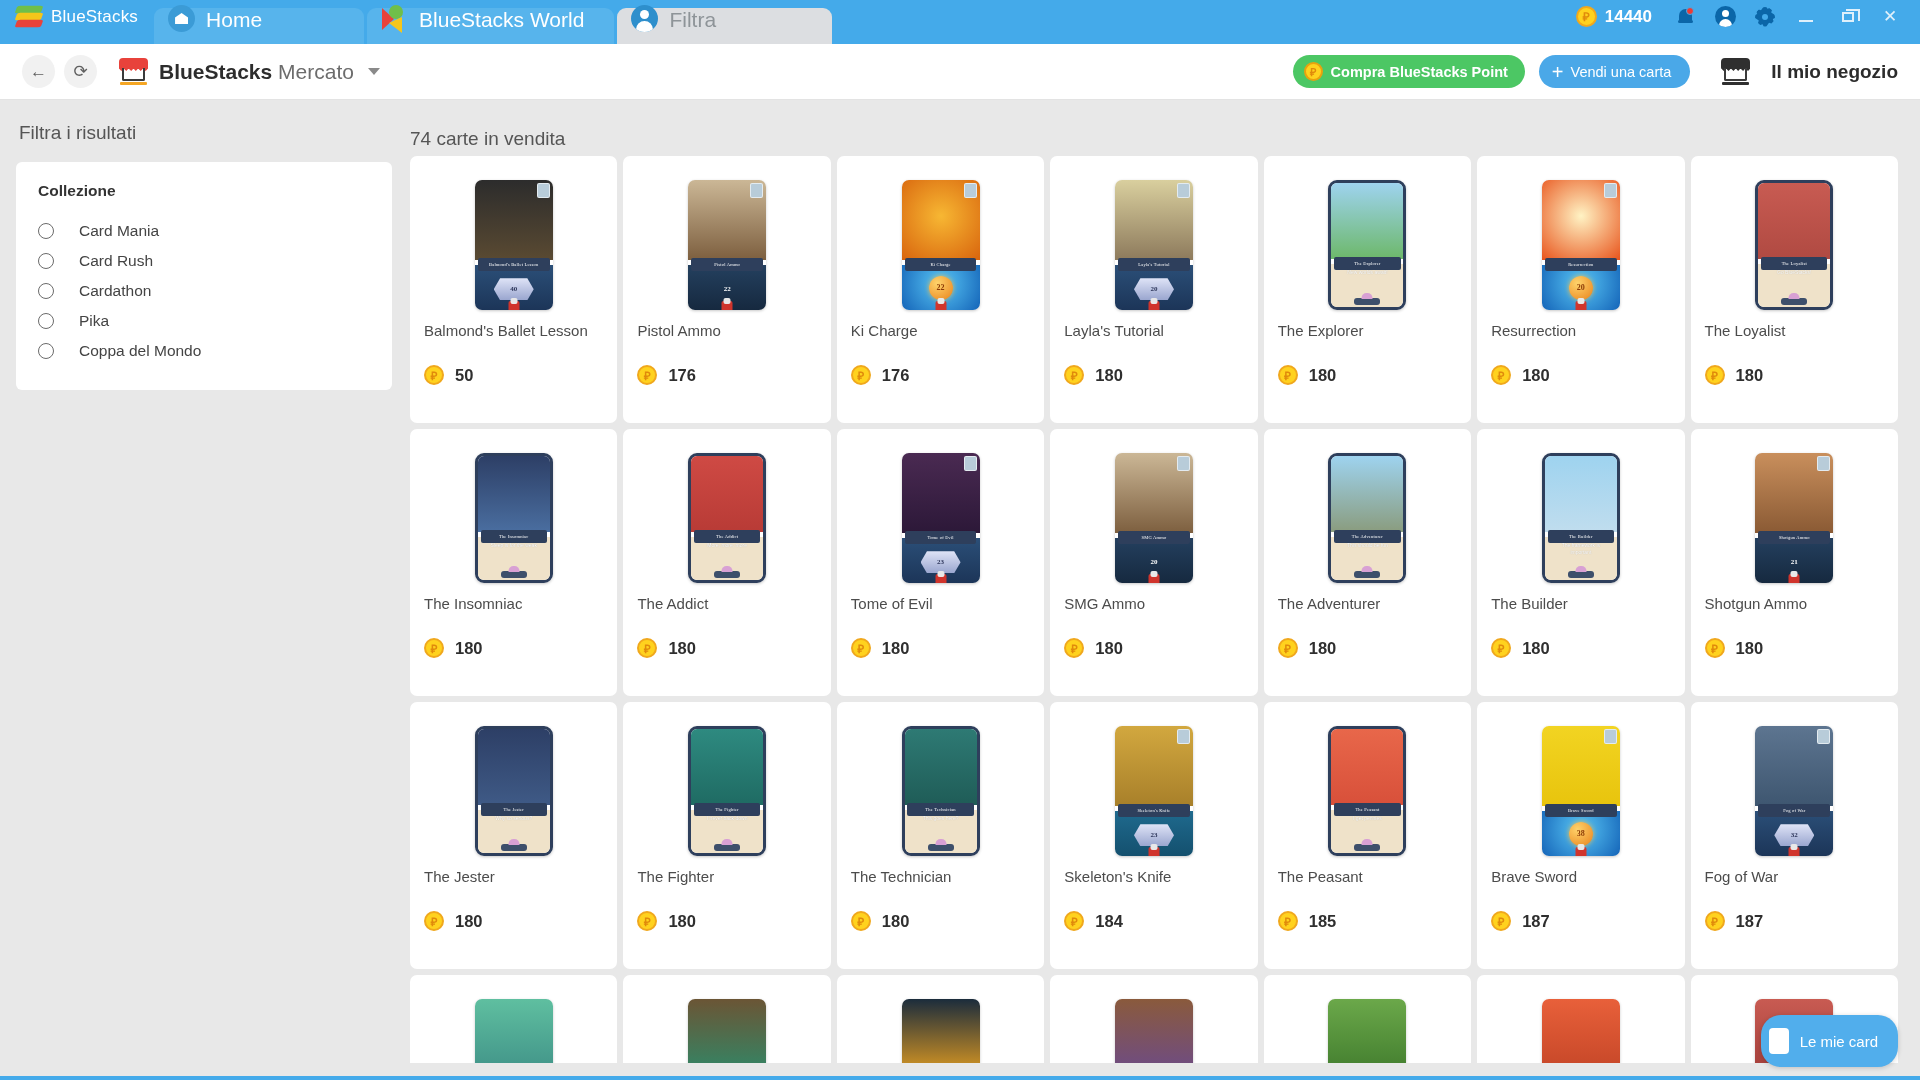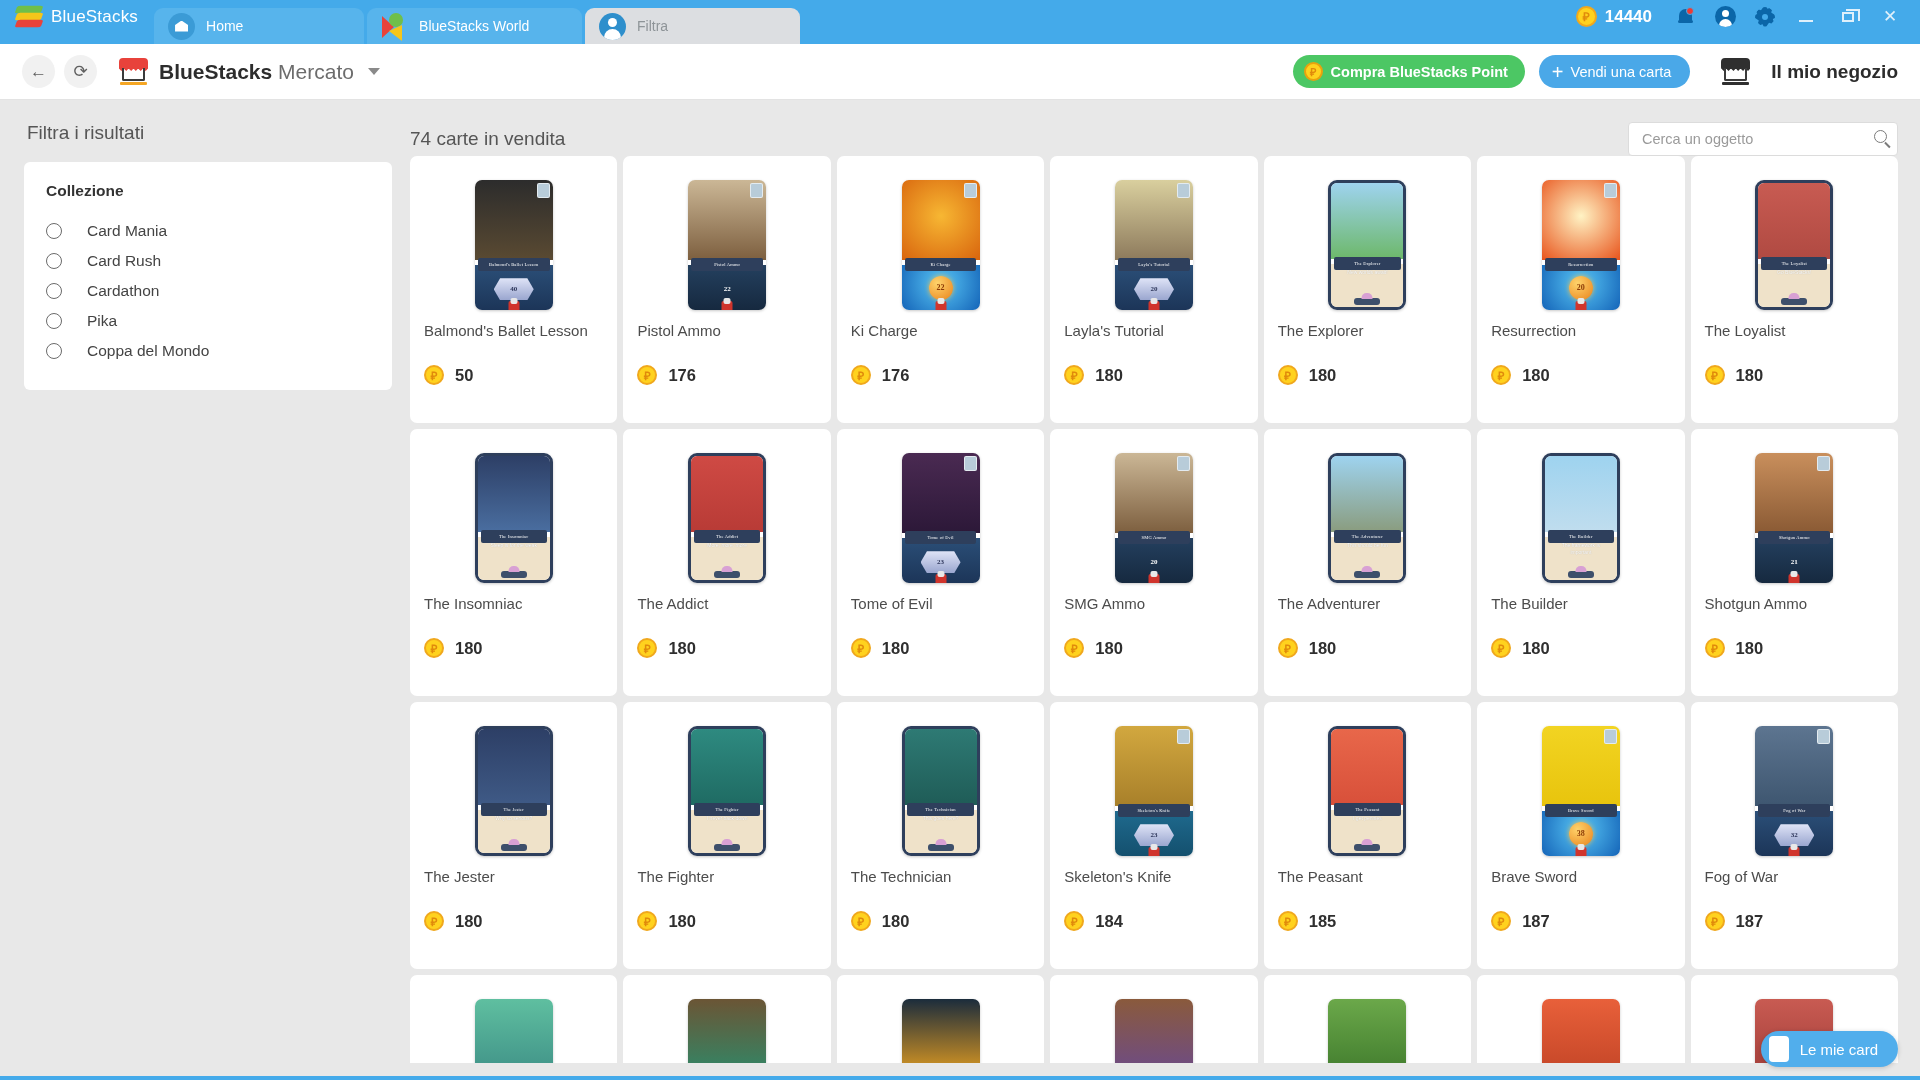--- a/index.html
+++ b/index.html
@@ -27,26 +27,26 @@
   .bs-logo { width: 26px; height: 26px; position: relative; flex: 0 0 auto; }
   .bs-logo i { position: absolute; left: 0; display: block; width: 26px; height: 9px;
     border-radius: 3px/2px; }
   .bs-logo i:nth-child(1) { top: 1px;  background: #6fbf4a; transform: skewX(-20deg) scaleY(.85);}
   .bs-logo i:nth-child(2) { top: 8px;  background: #f5c61a; transform: skewX(-20deg) scaleY(.85);}
   .bs-logo i:nth-child(3) { top: 15px; background: #e8423b; transform: skewX(-20deg) scaleY(.85);}
   .brand-text { color: #fff; font-size: 17px; letter-spacing: .2px; }
 
   .tabs { display: flex; align-items: flex-end; height: 44px; gap: 3px; }
   .tab {
-    display: flex; align-items: center; gap: 11px;
+    display: flex; align-items: flex-end; gap: 11px;
     height: 36px;
-    padding: 0 30px 0 14px;
+    padding: 0 30px 12px 14px;
     min-width: 200px;
     border-radius: 9px 9px 0 0;
-    font-size: 14px;
+    font-size: 21px;
     cursor: pointer;
   }
   .tab.t-home { background: #57b4ec; color: #ffffff; min-width: 210px; }
   .tab.t-world { background: #57b4ec; color: #ffffff; min-width: 215px; }
   .tab.t-account { background: #dcdee1; color: #8e9498; min-width: 215px; }
 
   .tab-ico { width: 27px; height: 27px; flex: 0 0 auto; position: relative; }
   .ico-home {
     background: #3b9bd6; border-radius: 50%;
     display:flex; align-items:center; justify-content:center;
@@ -156,21 +156,21 @@
   }
   .plus { font-size: 20px; line-height: 1; font-weight: 300; }
   .shop-link { display:flex; align-items:center; gap:10px; cursor:pointer; margin-left: 4px;}
   .store-ico.dark .awn { background:#2f2f2f; }
   .store-ico.dark .awn::after { background:#2f2f2f; }
   .store-ico.dark .base { background:#2f2f2f; }
   .shop-link span { font-size: 19px; color:#2c2c2c; font-weight: bold; }
 
   
   .main { display:flex; height: calc(1080px - 44px - 57px); background:#e8e8e8; }
-  .sidebar { width: 410px; flex: 0 0 410px; padding: 22px 18px 0 24px; }
+  .sidebar { width: 410px; flex: 0 0 410px; padding: 22px 18px 0 16px; }
   .side-title { font-size: 19px; color:#555; margin: 0 0 18px 3px; }
   .filter-card { background:#fff; border-radius: 6px; padding: 20px 22px 24px 22px; }
   .filter-head { font-size: 15.5px; font-weight: bold; color:#333; margin-bottom: 16px; }
   .radio-row { display:flex; align-items:center; gap: 25px; height: 30px; cursor:pointer; }
   .radio {
     width: 16px; height: 16px; border-radius:50%;
     border: 1.6px solid #6b6b6b; flex:0 0 auto;
   }
   .radio-label { font-size: 15.5px; color:#444; }
 
@@ -266,21 +266,21 @@
     margin-top: 4px; min-height: 38px;
   }
   .pcard-price { display:flex; align-items:center; gap:11px; margin-top: 6px; }
   .pcard-price .coin { width:20px;height:20px; border-width:2px; font-size:11.5px;}
   .price-val { font-size: 16.5px; font-weight: bold; color:#2f2f2f; }
 
   
   .fab {
     position: absolute; right: 22px; bottom: 12px;
     background:#51aeec; color:#fff; border-radius: 20px;
-    height: 36px; padding: 0 20px 0 8px;
+    height: 52px; padding: 0 20px 0 8px;
     display:flex; align-items:center; gap:11px;
     font-size: 15px; cursor:pointer; z-index: 20;
     box-shadow: 0 1px 5px rgba(0,0,0,.18);
   }
   .fab-ico { width:20px;height:26px;background:#fff;border-radius:4px; flex:0 0 auto;}
 
   .bottom-strip { position:absolute; left:0;right:0;bottom:0;height:4px;background:#44aaea; }
 </style>
 </head>
 <body>
@@ -408,24 +408,20 @@
             <span class="radio"></span>
             <span class="radio-label">Coppa del Mondo</span>
           </div>
         </div>
     </div>
   </div>
 
   <div class="content">
     <div class="content-head">
       <div class="count-text">74 carte in vendita</div>
-      <div class="search-wrap">
-        <input class="search-input" type="text" placeholder="Cerca un oggetto" style="">
-        <span class="search-ico"></span>
-      </div>
     </div>
 
     <div class="grid" id="card-grid">
         <div class="pcard">
           <div class="pcard-imgwrap">
             <div class="tc">
               <div class="art" style="background:linear-gradient(#2c2c2c,#5a4a32)"></div>
               <div class="lower" style="background:linear-gradient(#2b4f78,#1c3558)"></div>
               <div class="nameband">Balmond's Ballet Lesson</div>
               <div class="gemwrap">

